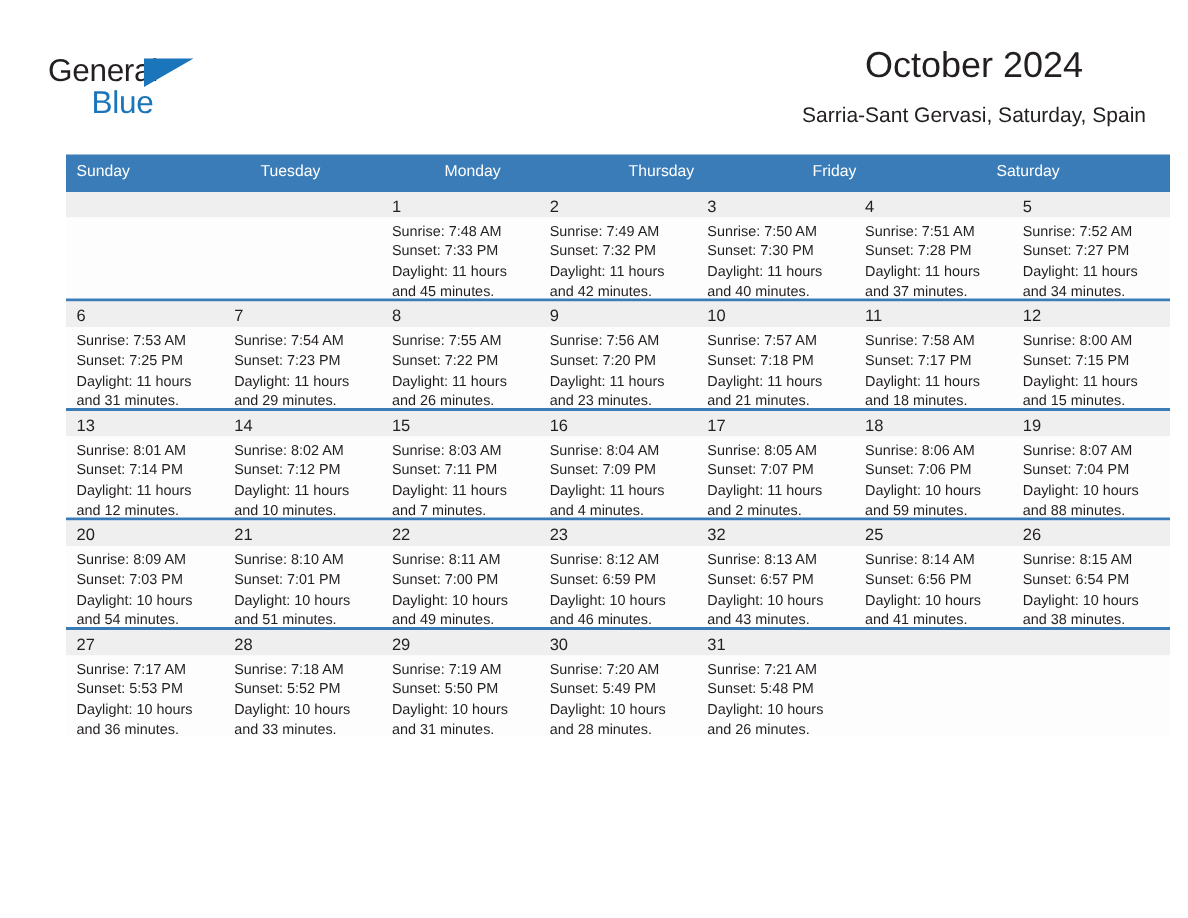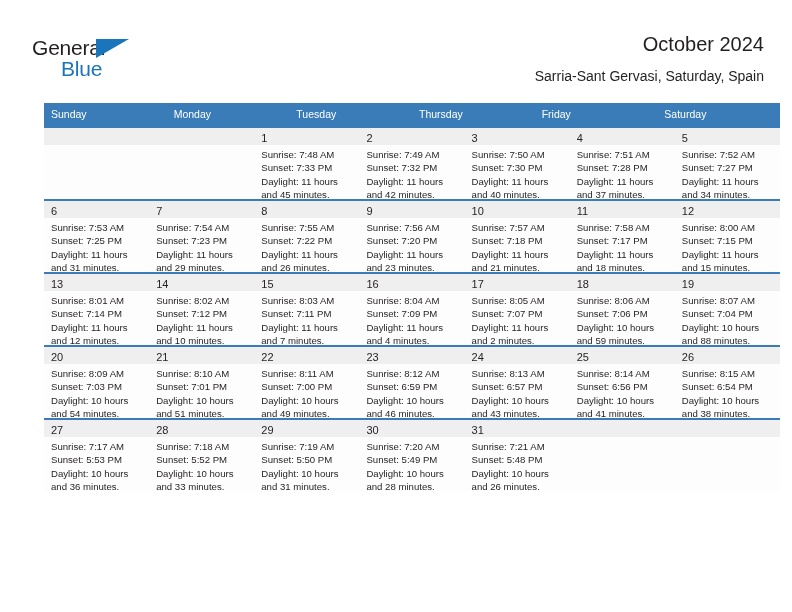--- a/index.html
+++ b/index.html
@@ -64,25 +64,26 @@
     color: #1b75bb;
     line-height: 24px;
   }
   .title-block {
     position: absolute;
     right: 0;
     top: 0;
     text-align: right;
   }
   .cal-title {
-    font-size: 20px;
+    font-size: 24px;
     font-weight: normal;
     color: #231f20;
     line-height: 32px;
     white-space: nowrap;
+    text-align: center;
   }
   .cal-subtitle {
     font-size: 14px;
     color: #231f20;
     line-height: 20px;
     margin-top: 6px;
     white-space: nowrap;
   }
 
   
@@ -166,22 +167,22 @@
       <div class="cal-title">October 2024</div>
       <div class="cal-subtitle">Sarria-Sant Gervasi, Saturday, Spain</div>
     </div>
 
   </div>
 
   <div class="calendar">
 
     <div class="dow-row">
       <div class="dow">Sunday</div>
+      <div class="dow">Tuesday</div>
       <div class="dow">Monday</div>
-      <div class="dow">Tuesday</div>
       <div class="dow">Thursday</div>
       <div class="dow">Friday</div>
       <div class="dow">Saturday</div>
     </div>
 
     <div class="week">
       <div class="week-dates">
         <div class="dcell"><span class="daynum"></span></div>
         <div class="dcell"><span class="daynum"></span></div>
         <div class="dcell"><span class="daynum">1</span></div>
@@ -347,21 +348,21 @@
         </div>
       </div>
     </div>
 
     <div class="week">
       <div class="week-dates">
         <div class="dcell"><span class="daynum">20</span></div>
         <div class="dcell"><span class="daynum">21</span></div>
         <div class="dcell"><span class="daynum">22</span></div>
         <div class="dcell"><span class="daynum">23</span></div>
-        <div class="dcell"><span class="daynum">24</span></div>
+        <div class="dcell"><span class="daynum">32</span></div>
         <div class="dcell"><span class="daynum">25</span></div>
         <div class="dcell"><span class="daynum">26</span></div>
       </div>
       <div class="week-body">
         <div class="dinfo">
           <p>Sunrise: 8:09 AM</p>
           <p>Sunset: 7:03 PM</p>
           <p>Daylight: 10 hours</p>
           <p>and 54 minutes.</p>
         </div>

